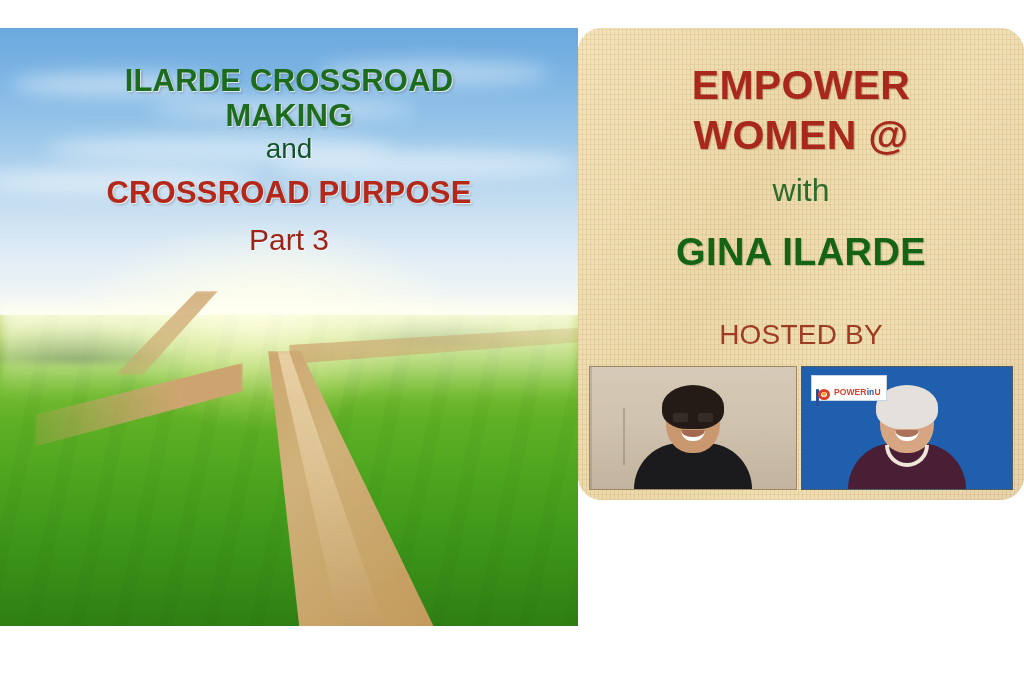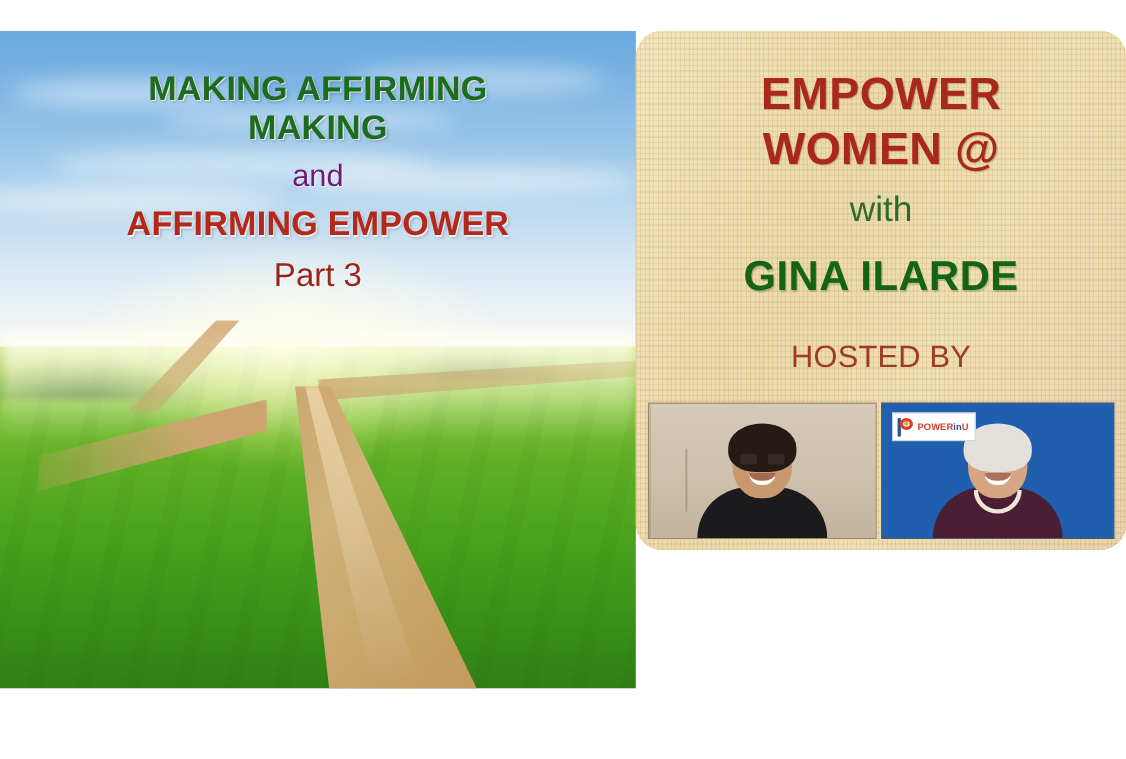--- a/index.html
+++ b/index.html
@@ -147,25 +147,25 @@
   .ttl-green {
     color:#1d6b1d;
     font-weight:bold;
     font-size:31px;
     line-height:1.12;
     letter-spacing:.2px;
     text-shadow:1px 1px 0 rgba(255,255,255,.75), 2px 2px 3px rgba(0,0,0,.20);
     max-width:470px;
   }
   .ttl-and {
-    color:#701a75;
+    color:#14532d;
     font-size:28px;
     font-weight:normal;
     line-height:1.1;
-    margin-top:12px;
+    margin-top:1px;
     text-shadow:1px 1px 0 rgba(255,255,255,.7);
   }
   .ttl-red {
     color:#b3281a;
     font-weight:bold;
     font-size:31px;
     line-height:1.12;
     letter-spacing:.2px;
     margin-top:11px;
     text-shadow:1px 1px 0 rgba(255,255,255,.75), 2px 2px 3px rgba(0,0,0,.20);
@@ -224,21 +224,21 @@
     text-align:center;
     letter-spacing:.4px;
     margin-top:24px;
     text-shadow:1px 1px 1px rgba(10,50,10,.22);
   }
   .rp-hosted {
     color:#9e3b23;
     font-size:28px;
     line-height:1.22;
     text-align:center;
-    margin-top:34px;
+    margin-top:44px;
     letter-spacing:.2px;
   }
 
   
   #thumbs {
     position:absolute;
     left:11px; bottom:10px;
     width:424px; height:124px;
     display:flex;
     gap:4px;
@@ -311,22 +311,22 @@
     border-radius:0 0 30px 30px;
   }
 
   
   .logo-card {
     position:absolute;
     left:9px; top:8px;
     width:76px; height:26px;
     background:#ffffff;
     border:1px solid #c9d4e4;
-    display:flex; align-items:center;
-    padding:0 3px;
+    display:flex; align-items:flex-start;
+    padding:12px 3px;
     gap:3px;
   }
   .logo-mark {
     position:relative;
     width:16px; height:18px;
     flex:0 0 16px;
   }
   .logo-mark .stem {
     position:absolute; left:1px; top:1px; width:3.2px; height:17px;
     background:#2a4f9b; border-radius:1px;
@@ -368,24 +368,24 @@
       <div class="treeline"></div>
       <div class="treeline2"></div>
       <div class="haze"></div>
       <div class="road-far"></div>
       <div class="road-right"></div>
       <div class="road-branch"></div>
       <div class="road-main"></div>
       <div class="road-main2"></div>
 
       <div id="left-text">
-        <div class="ttl-green">MAKING AFFIRMING</div>
+        <div class="ttl-green">ILARDE CROSSROAD</div>
         <div class="ttl-green">MAKING</div>
         <div class="ttl-and">and</div>
-        <div class="ttl-red">AFFIRMING EMPOWER</div>
+        <div class="ttl-red">CROSSROAD PURPOSE</div>
         <div class="ttl-part">Part 3</div>
       </div>
     </div>
 
     <div id="right-panel">
 
       <div class="rp-main">EMPOWER</div>
       <div class="rp-main" style="margin-top:2px">WOMEN @</div>
 
       <div class="rp-with">with</div>

